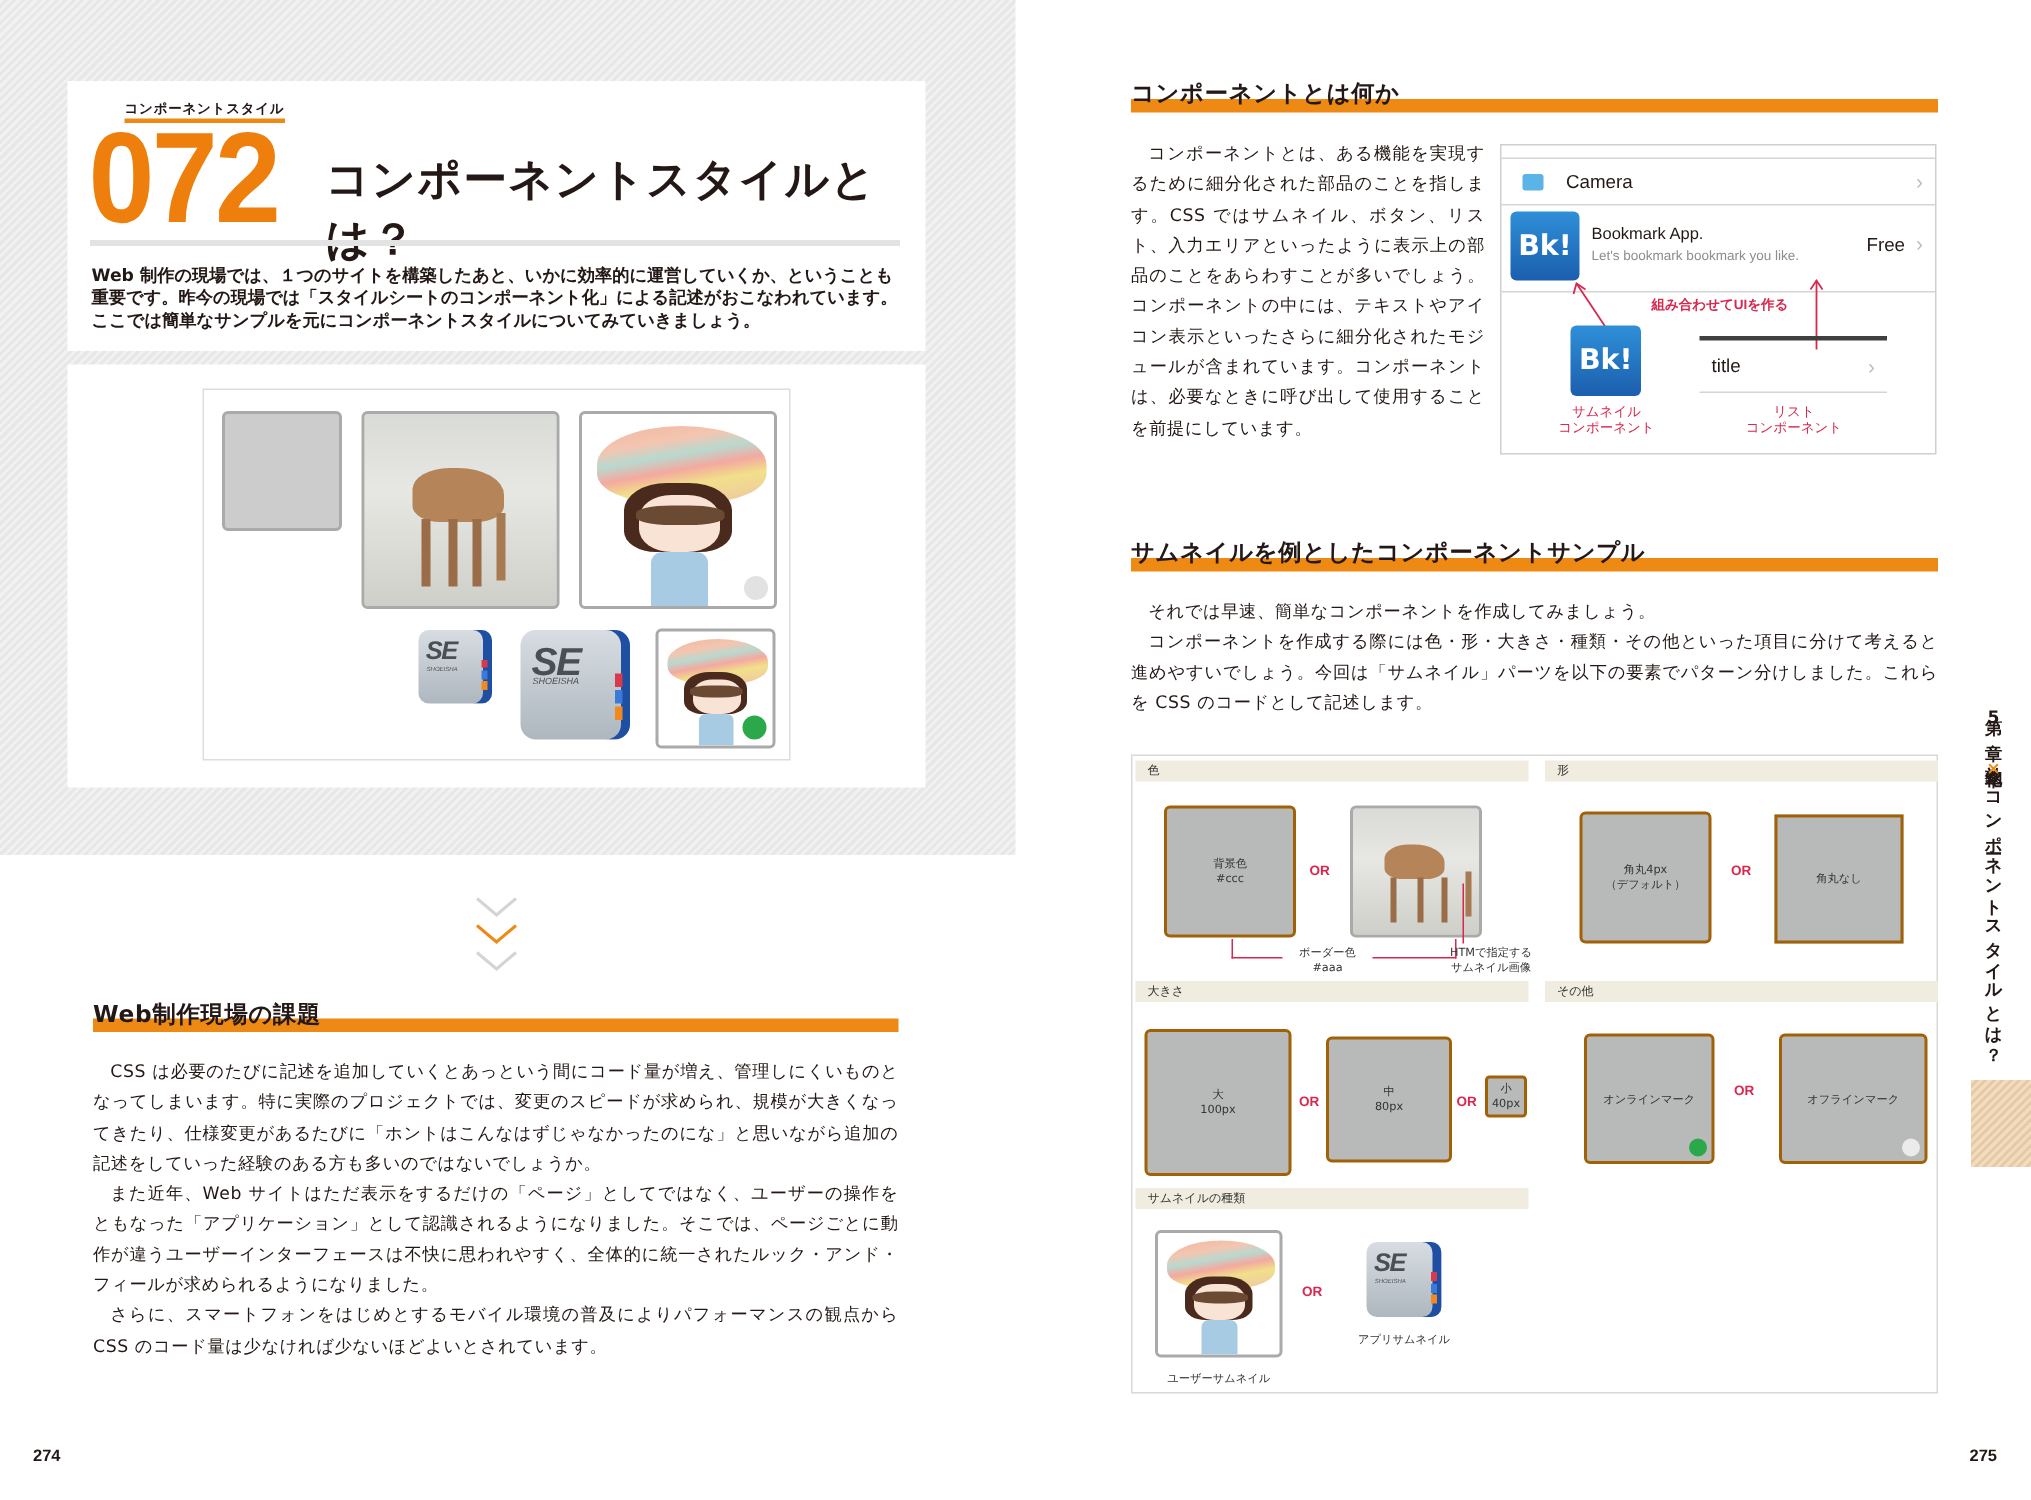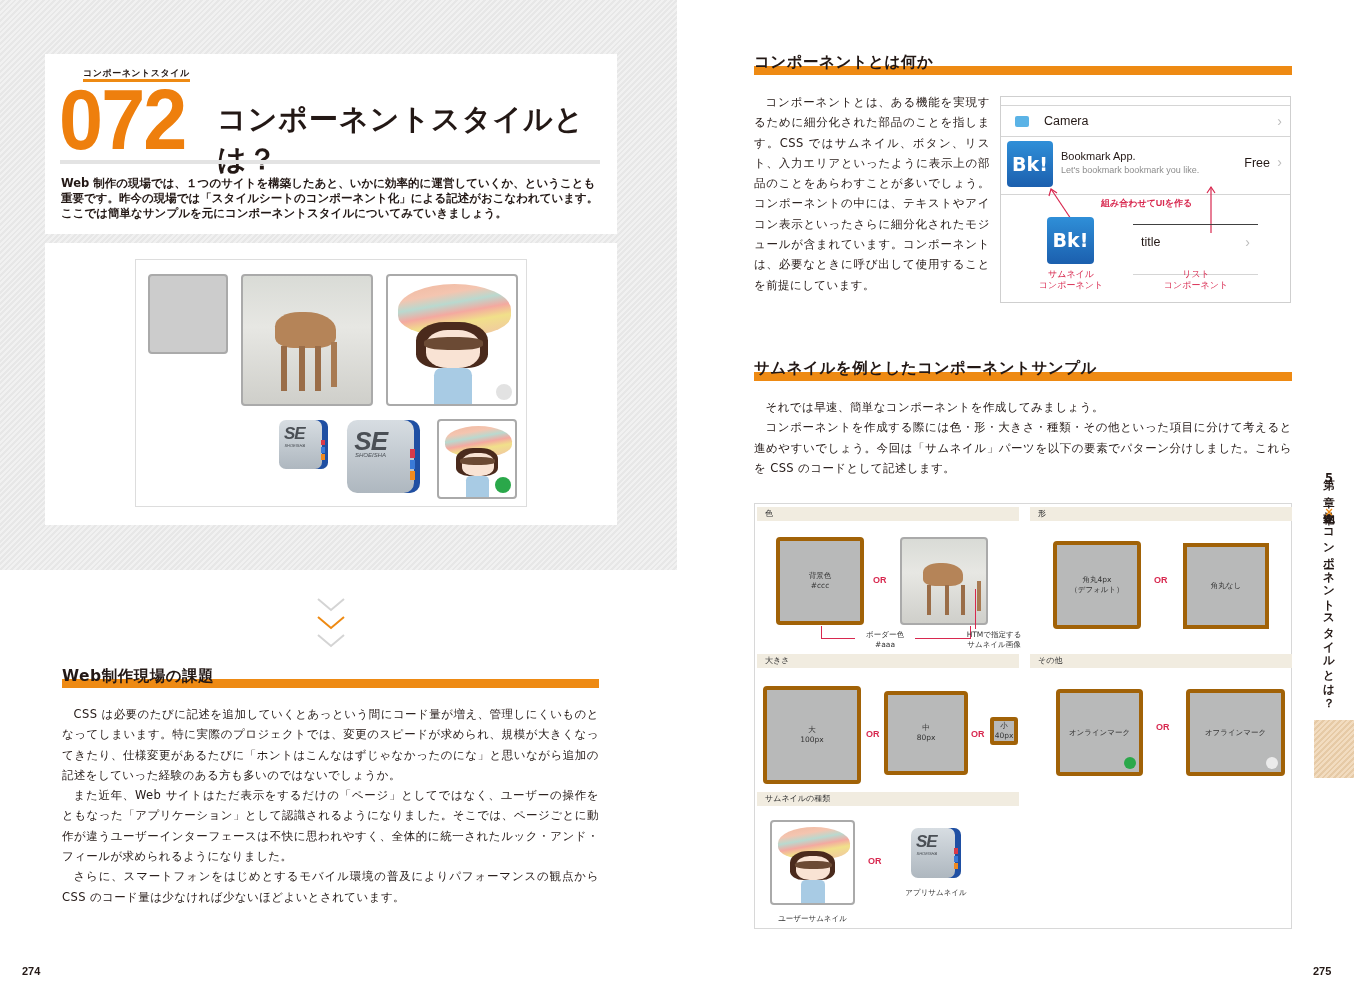--- a/index.html
+++ b/index.html
@@ -50,21 +50,21 @@
   .page-num { position:absolute; font-family:"Liberation Sans",sans-serif; font-weight:bold; font-size:11px; }
 
   .ui-demo { position:absolute; left:1000px; top:96px; width:291px; height:207px; border:1px solid #cfcfcf; background:#fff; font-family:"Liberation Sans",sans-serif; }
   .ui-row { position:absolute; left:0; right:0; border-bottom:1px solid #d5d5d5; }
   .bk { position:absolute; border-radius:4px; background: linear-gradient(180deg,#2f8fd8,#1b5fae); color:#fff; font-weight:bold; font-family:"DejaVu Sans",sans-serif; text-align:center; }
   .red { color:#d8284f; }
   .chev { position:absolute; color:#bdbdbd; font-size:14px; }
 
   .pattern-box { position:absolute; left:754px; top:503px; width:538px; height:426px; border:1px solid #d8d8d8; background:#fff; }
   .cat { position:absolute; height:14px; background:#f1ece0; font-size:8px; line-height:14px; padding-left:8px; color:#333; }
-  .gbox { position:absolute; background:#b8b9b9; border:4px solid #a16207; font-size:7.5px; color:#333; text-align:left; display:flex; align-items:center; justify-content:center; flex-direction:column; line-height:10px; }
+  .gbox { position:absolute; background:#b8b9b9; border:2px solid #a16207; font-size:7.5px; color:#333; text-align:left; display:flex; align-items:center; justify-content:center; flex-direction:column; line-height:10px; }
   .or { position:absolute; font-family:"Liberation Sans",sans-serif; font-weight:bold; font-size:9px; color:#d8284f; }
   .cap { position:absolute; font-size:7.5px; color:#333; text-align:center; line-height:10px; }
   .lead-line { position:absolute; border:1px solid #d8284f; }
 
   .side-tab { position:absolute; left:1318px; top:470px; width:22px; font-size:11.5px; font-weight:bold; writing-mode: vertical-rl; text-orientation: upright; letter-spacing: 1px; line-height:22px; }
   .side-x { color:#ee8a13; }
   .side-hatch { position:absolute; left:1314px; top:720px; width:40px; height:58px; background: repeating-linear-gradient(135deg,#f2dcc0 0 2px,#e6caa6 2px 4px); }
 </style>
 </head>
 <body>
@@ -154,21 +154,21 @@
     <div class="chev" style="right:8px;top:17px;">›</div>
   </div>
   <div class="red" style="position:absolute;left:100px;top:100px;font-size:9px;font-weight:bold;">組み合わせてUIを作る</div>
   <svg style="position:absolute;left:0;top:0;width:291px;height:207px;" viewBox="0 0 291 207">
     <line x1="70" y1="122" x2="50" y2="92" stroke="#d8284f" stroke-width="1.2"></line>
     <polyline points="48,99 50,92 56,96" fill="none" stroke="#d8284f" stroke-width="1.2"></polyline>
     <line x1="210" y1="136" x2="210" y2="90" stroke="#d8284f" stroke-width="1.2"></line>
     <polyline points="206,96 210,90 214,96" fill="none" stroke="#d8284f" stroke-width="1.2"></polyline>
   </svg>
   <div class="bk" style="left:46px;top:120px;width:47px;height:47px;font-size:19px;line-height:47px;">Bk!</div>
-  <div style="position:absolute;left:132px;top:127px;width:125px;height:51px;border-top:1px solid #404040;border-bottom:1px solid #d5d5d5;">
+  <div style="position:absolute;left:132px;top:127px;width:125px;height:38px;border-top:3px solid #404040;border-bottom:1px solid #d5d5d5;">
     <div style="position:absolute;left:8px;top:10px;font-size:12.5px;">title</div>
     <div class="chev" style="right:8px;top:9px;">›</div>
   </div>
   <div class="red" style="position:absolute;left:30px;top:172px;width:80px;text-align:center;font-size:9px;line-height:11px;">
     <div>サムネイル</div>
       <div>コンポーネント</div>
   </div>
   <div class="red" style="position:absolute;left:155px;top:172px;width:80px;text-align:center;font-size:9px;line-height:11px;">
     <div>リスト</div>
       <div>コンポーネント</div>

